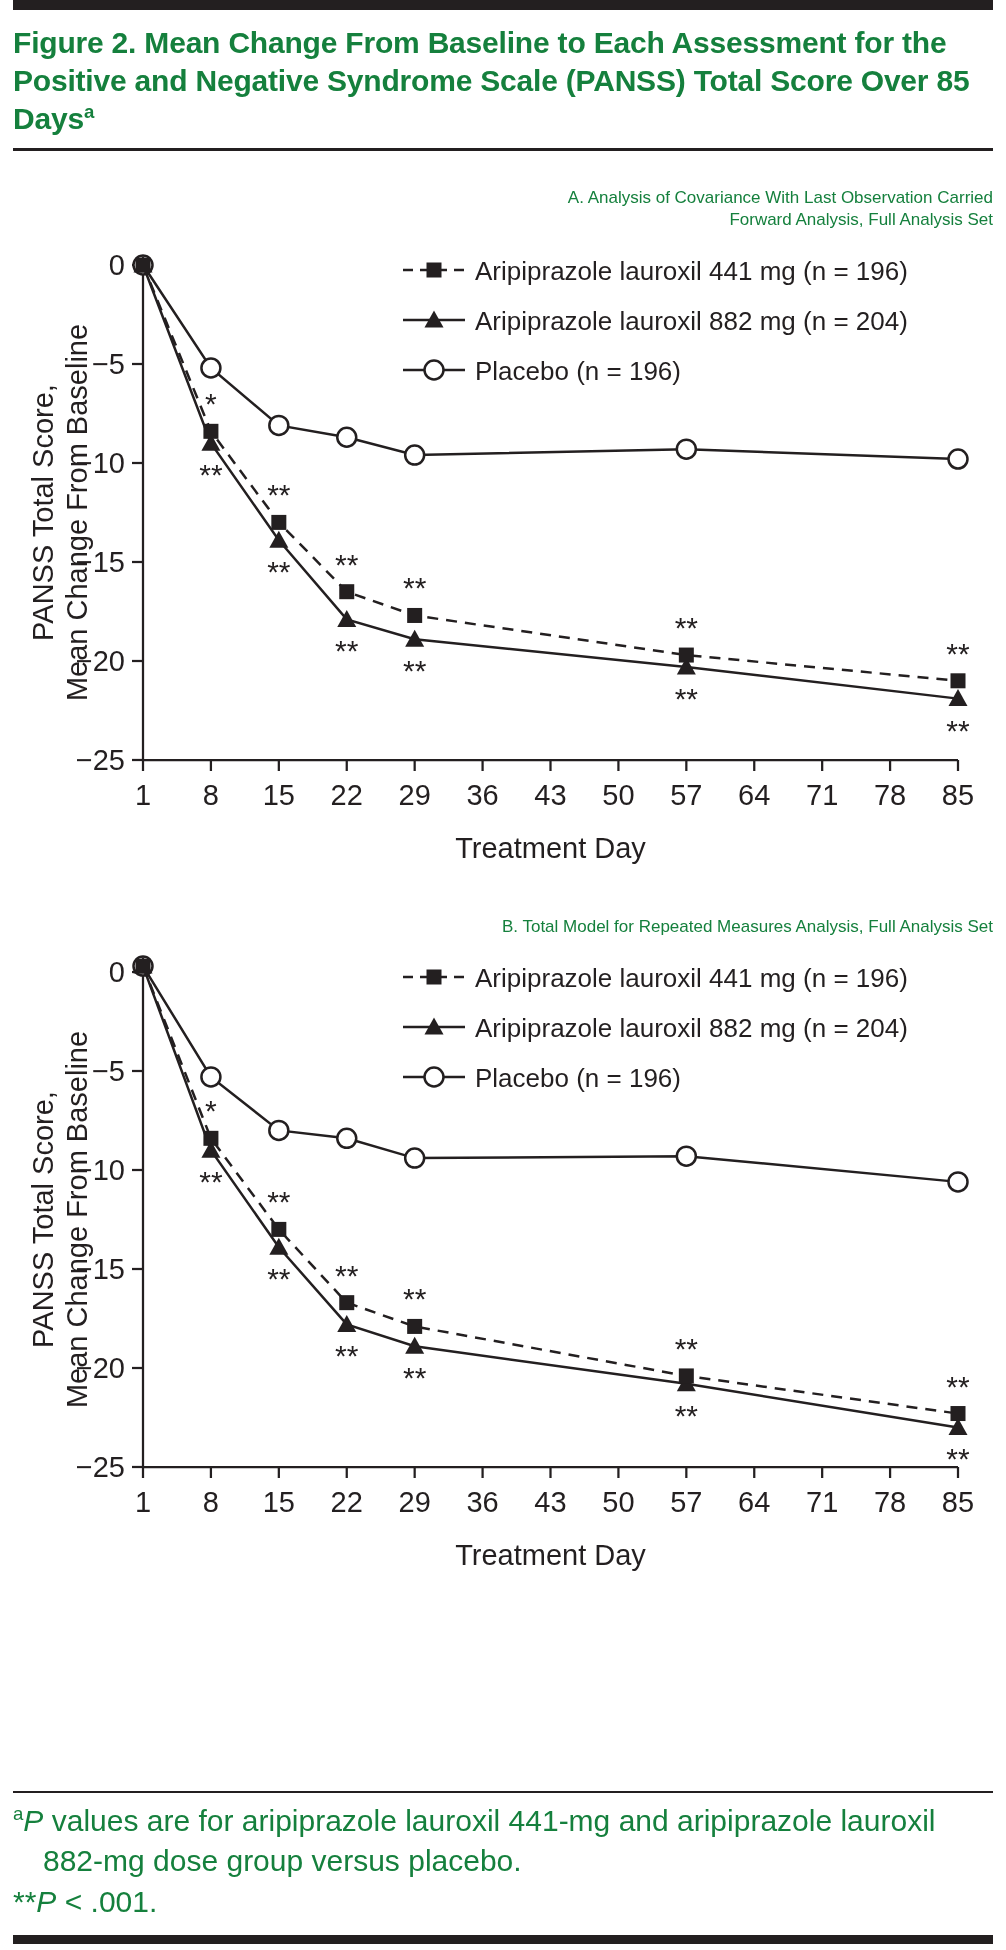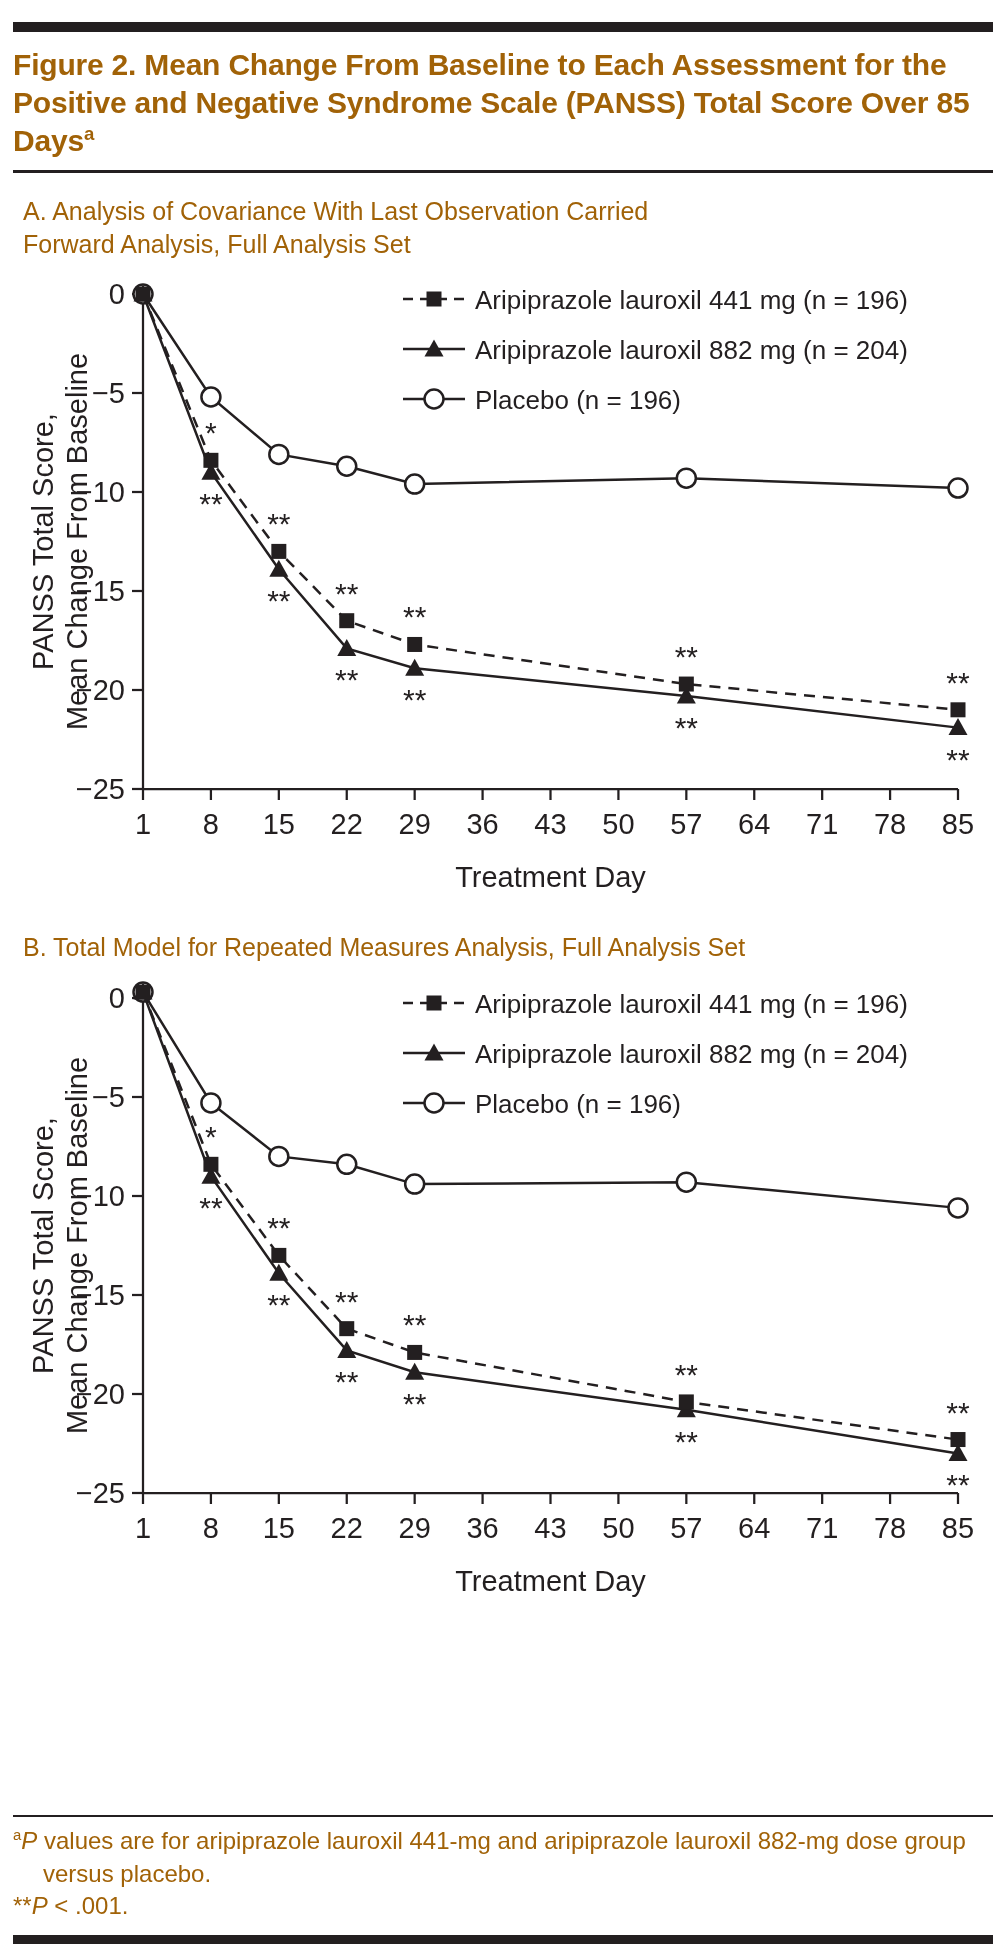--- a/index.html
+++ b/index.html
@@ -1,41 +1,41 @@
 <!DOCTYPE html>
 <html><head>
 <meta charset="utf-8">
 <style>
   html,body{margin:0;padding:0;background:#fff;}
   .page{
     width:1006px;height:1950px;box-sizing:border-box;
-    padding:22px 13px 6px 13px;
-    background:#fff;color:#a16207;
+    padding:0 13px 6px 13px;
+    background:#fff;color:#15803d;
     font-family:"Liberation Sans",sans-serif;
     display:flex;flex-direction:column;overflow:hidden;
   }
   .page > *{flex-shrink:0;}
   .bar{height:10px;background:#231f20;}
   .bar.bottom{height:9px;}
   .title{
     font-size:30px;font-weight:bold;line-height:1.27;
     margin:14px 0 10px 0;max-width:965px;letter-spacing:-0.2px;
   }
   .title sup{font-size:0.62em;}
   .rule{height:2.5px;background:#231f20;}
   .rule.thin{height:1.8px;}
   .panel-heading{
-    font-size:25px;font-weight:normal;line-height:1.33;
-    margin:22px 0 4px 10px;white-space:pre-line;
+    font-size:17px;font-weight:normal;line-height:1.33;
+    margin:36px 0 4px 10px;white-space:pre-line;text-align:right;
   }
   svg.chart{display:block;width:982px;height:640px;margin-top:4px;}
   svg text{font-family:"Liberation Sans",sans-serif;}
   .spacer{flex:1 1 auto;min-height:0;}
   .footnotes{margin-top:8px;}
-  .footnote{font-size:24px;line-height:1.36;margin:0;}
+  .footnote{font-size:30px;line-height:1.36;margin:0;}
   .footnote sup{font-size:0.62em;}
   .footnote.hang{padding-left:30px;text-indent:-30px;}
   .footnote i{font-style:italic;}
   .bottom-wrap{margin-top:12px;}
   .footrule-wrap{margin-top:20px;}
 </style>
 </head>
 <body>
 
 <div class="page">

